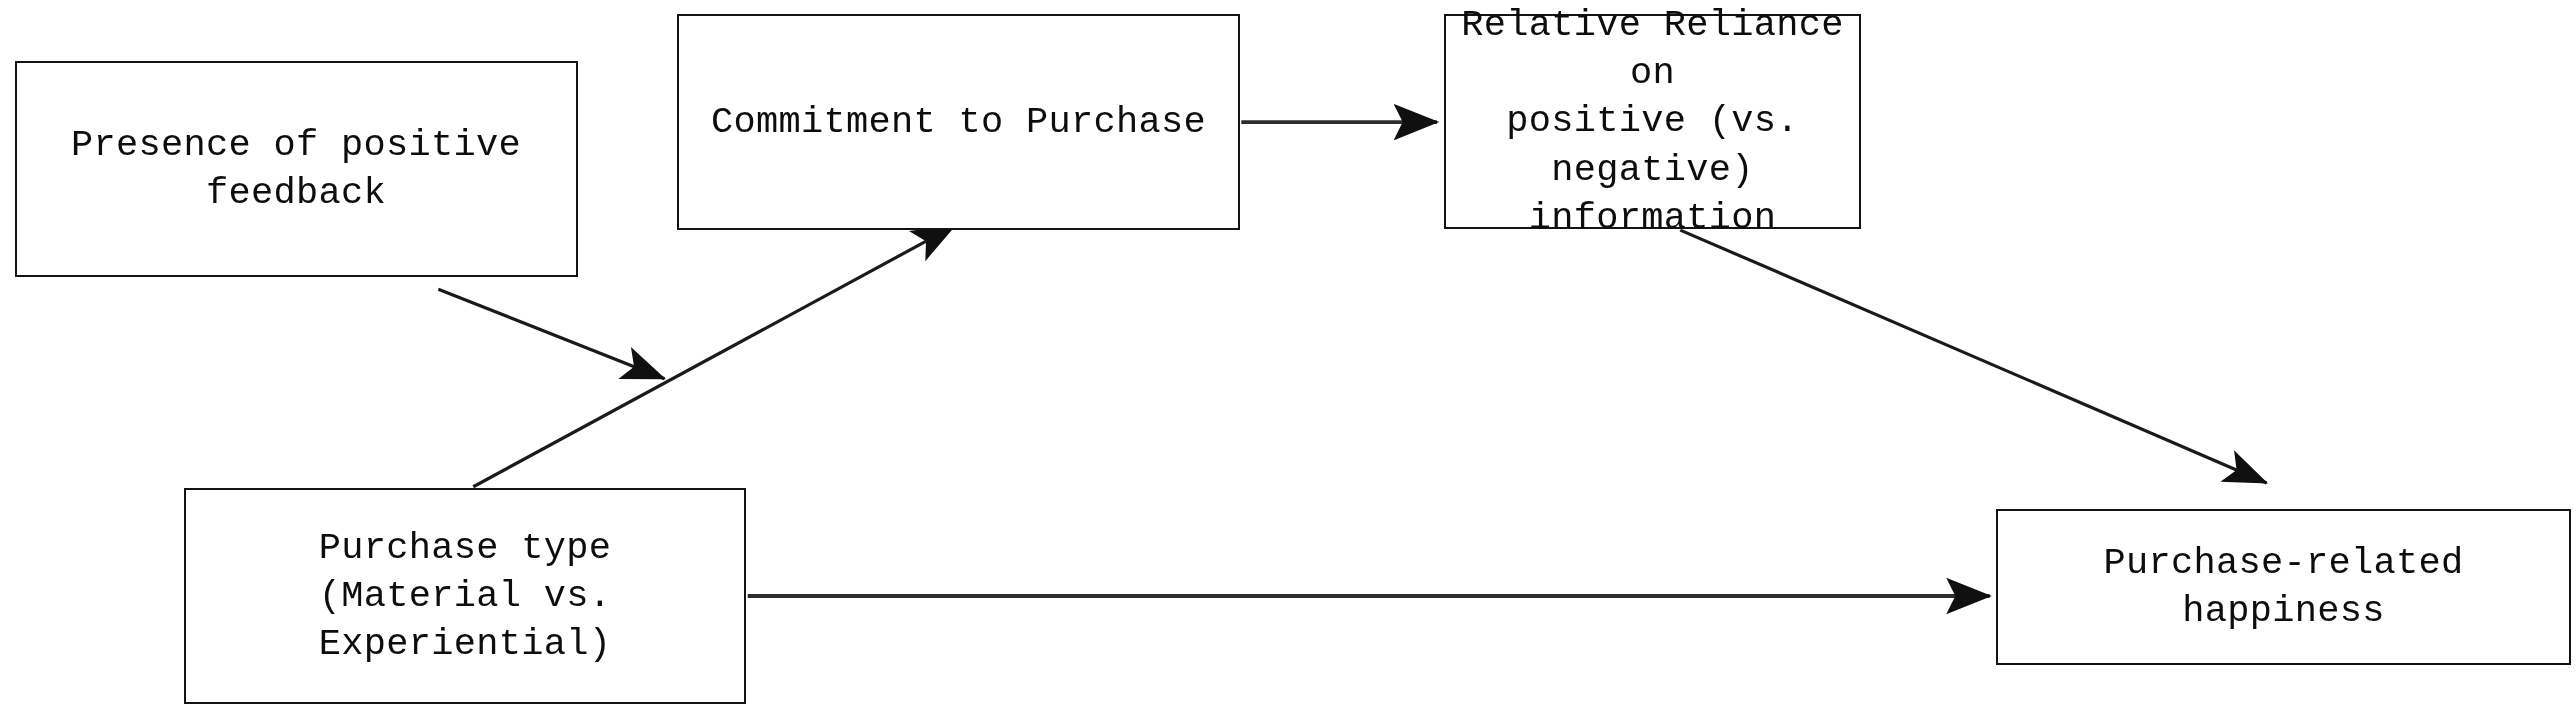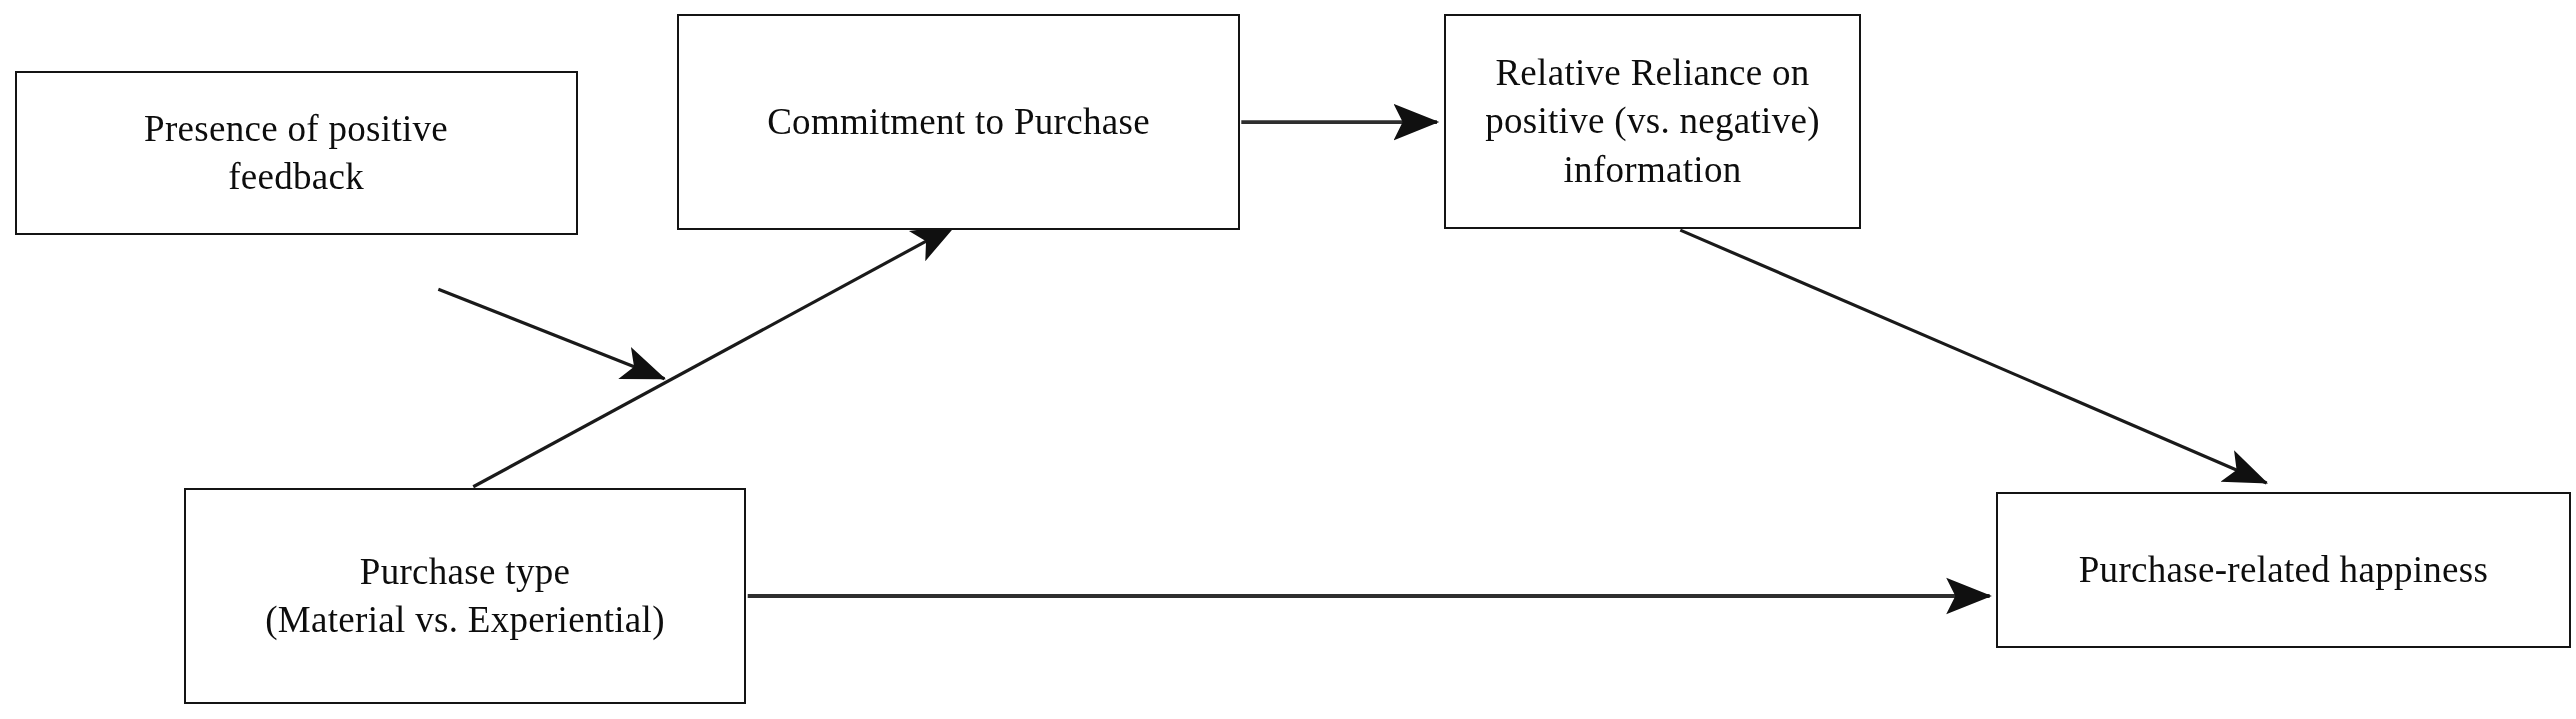--- a/index.html
+++ b/index.html
@@ -38,26 +38,27 @@
     color: #0d0d0d;
     line-height: 1.30;
     letter-spacing: 0.3px;
   }
   .node .label {
     display: block;
     width: 100%;
     padding: 0 9px;
     font-size: 37px;
     white-space: pre-line;
+    font-family: Liberation Mono, monospace;
   }
-  #node-presence  { left: 14.6px;   top: 71px; width: 563px; height: 164px; }
+  #node-presence  { left: 14.6px;   top: 61px; width: 563px; height: 216px; }
   #node-commitment{ left: 677px; top: 14px;  width: 563px; height: 216px; }
   #node-reliance  { left: 1444px; top: 14px;  width: 417px; height: 215px; }
   #node-purchase  { left: 184px;  top: 488px; width: 562px; height: 216px; text-align: center; }
-  #node-happiness { left: 1996px; top: 492px; width: 575px; height: 156px; }
+  #node-happiness { left: 1996px; top: 509px; width: 575px; height: 156px; }
 </style>
 </head>
 <body>
 
 <div id="canvas">
 
   <svg id="edges" viewBox="0 0 4055 1133" width="2576" height="720" xmlns="http://www.w3.org/2000/svg">
     <defs>
       <marker id="ah" markerWidth="13" markerHeight="13" refX="11.4" refY="5.2" orient="auto" markerUnits="strokeWidth">
         <path d="M0,0.4 L12,5.2 L0,10 L2.4,5.2 Z" fill="#101010"></path>

